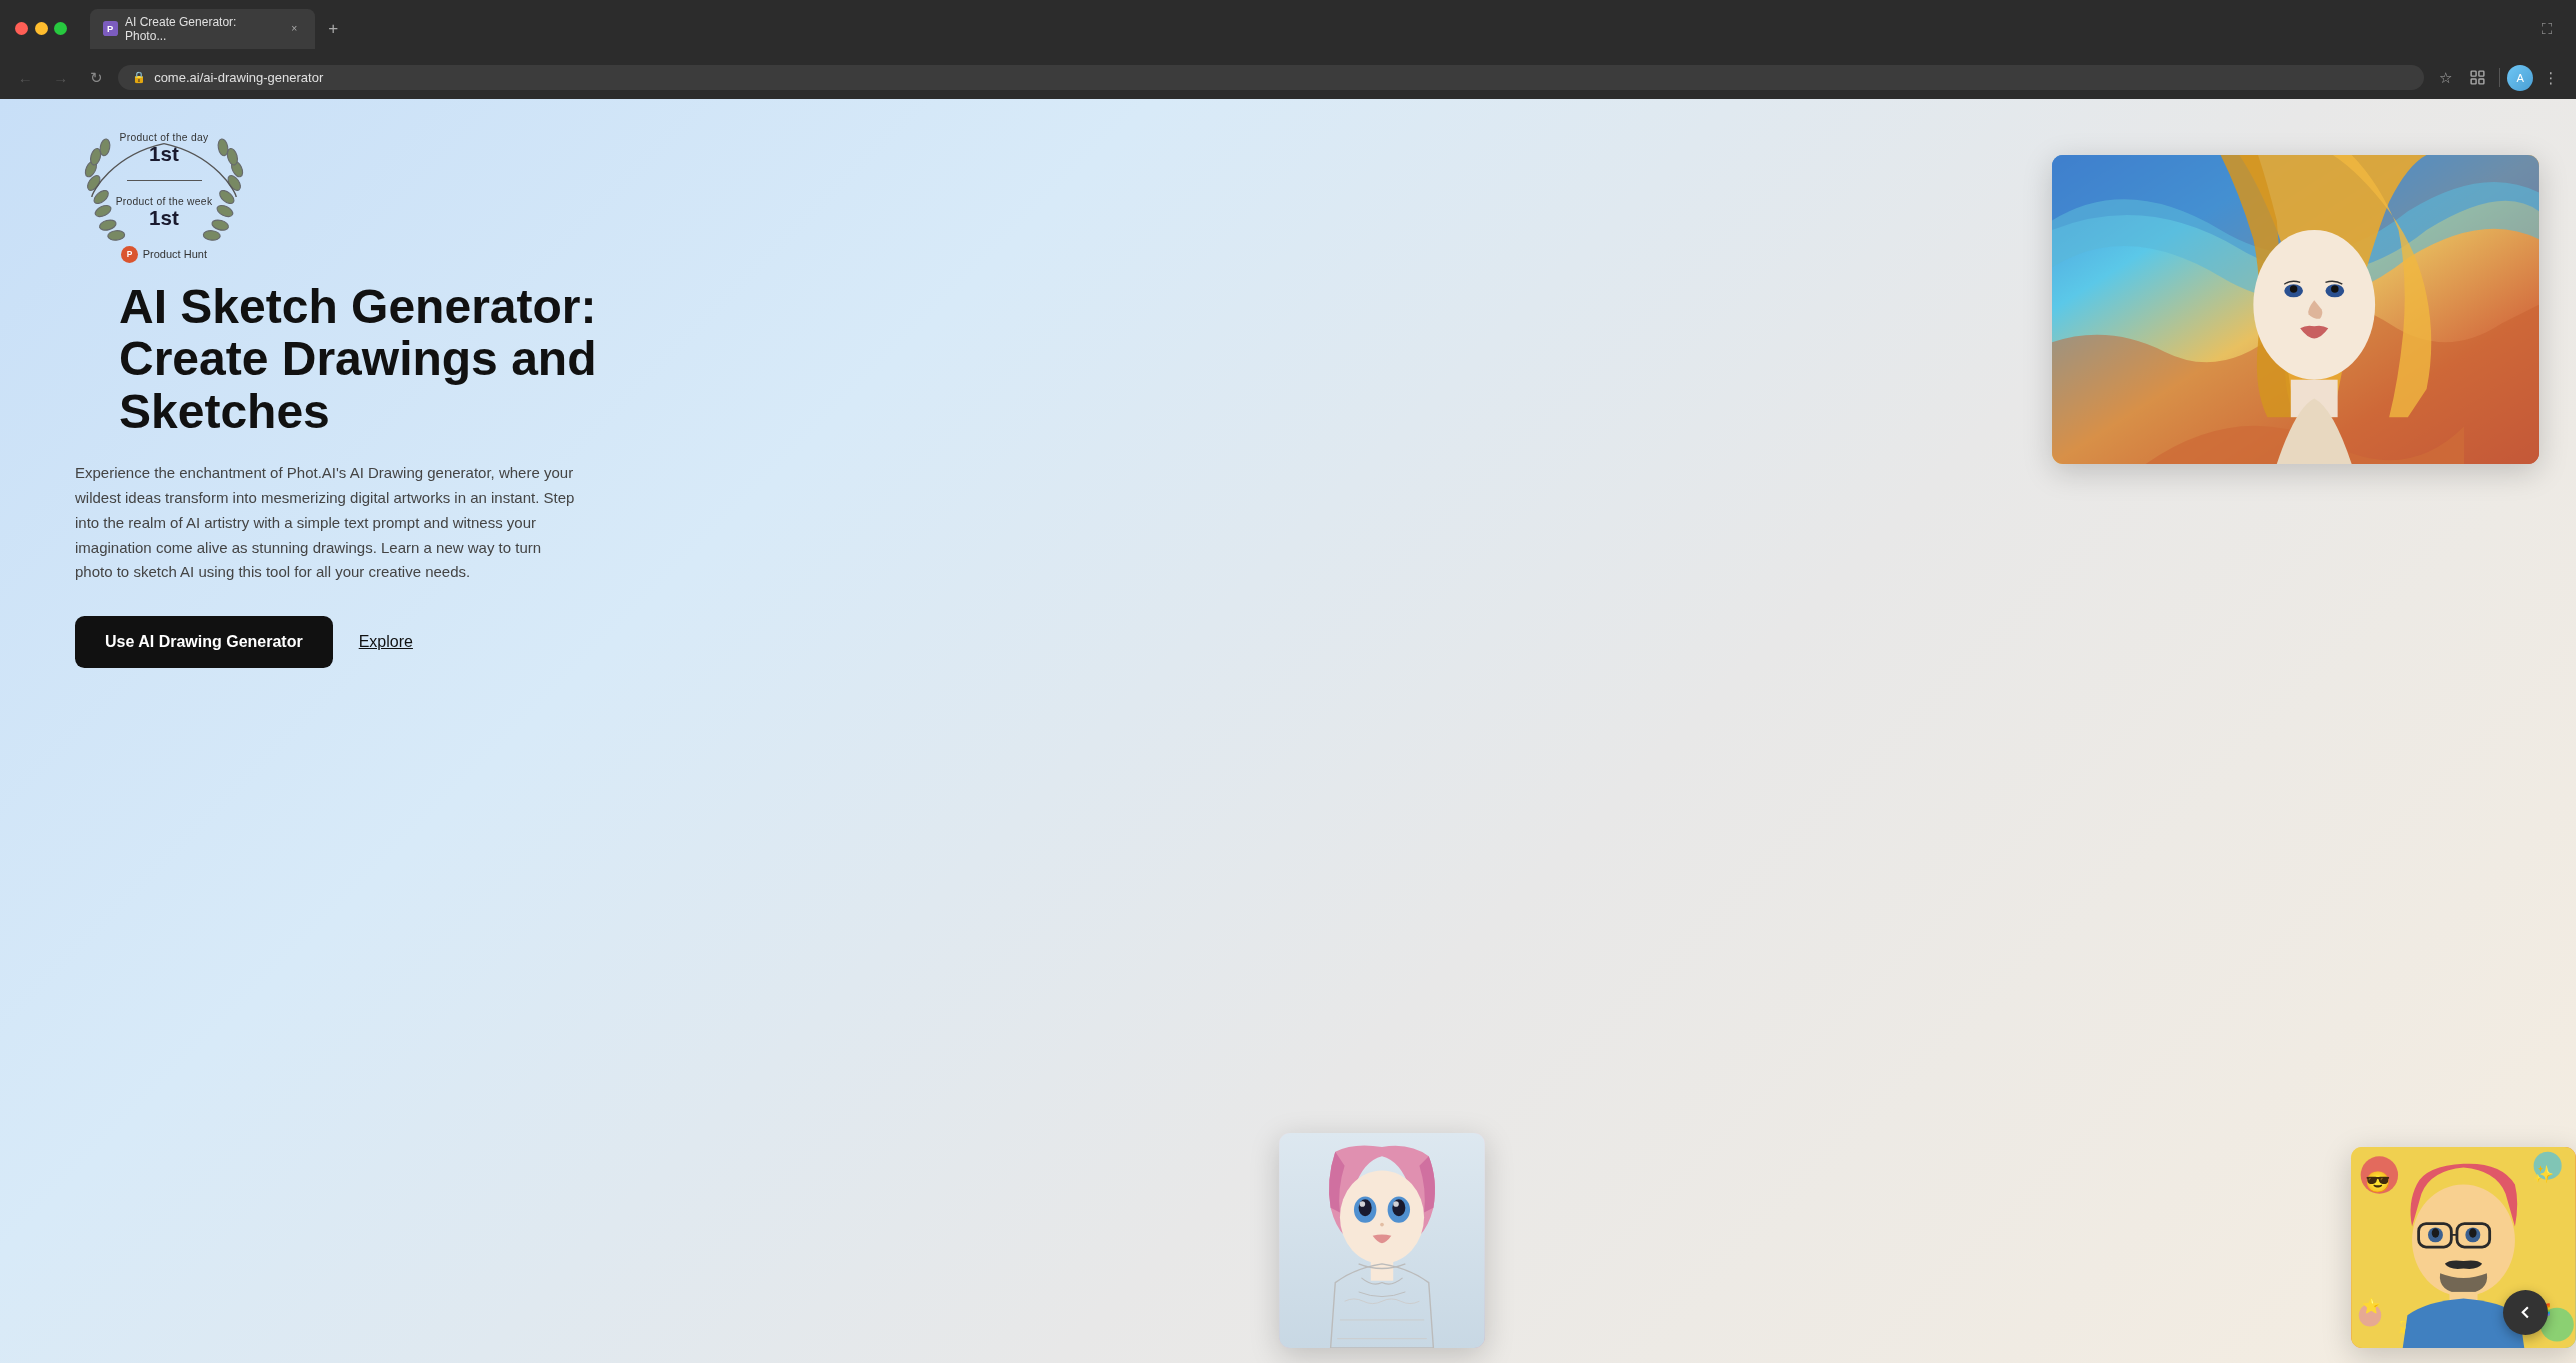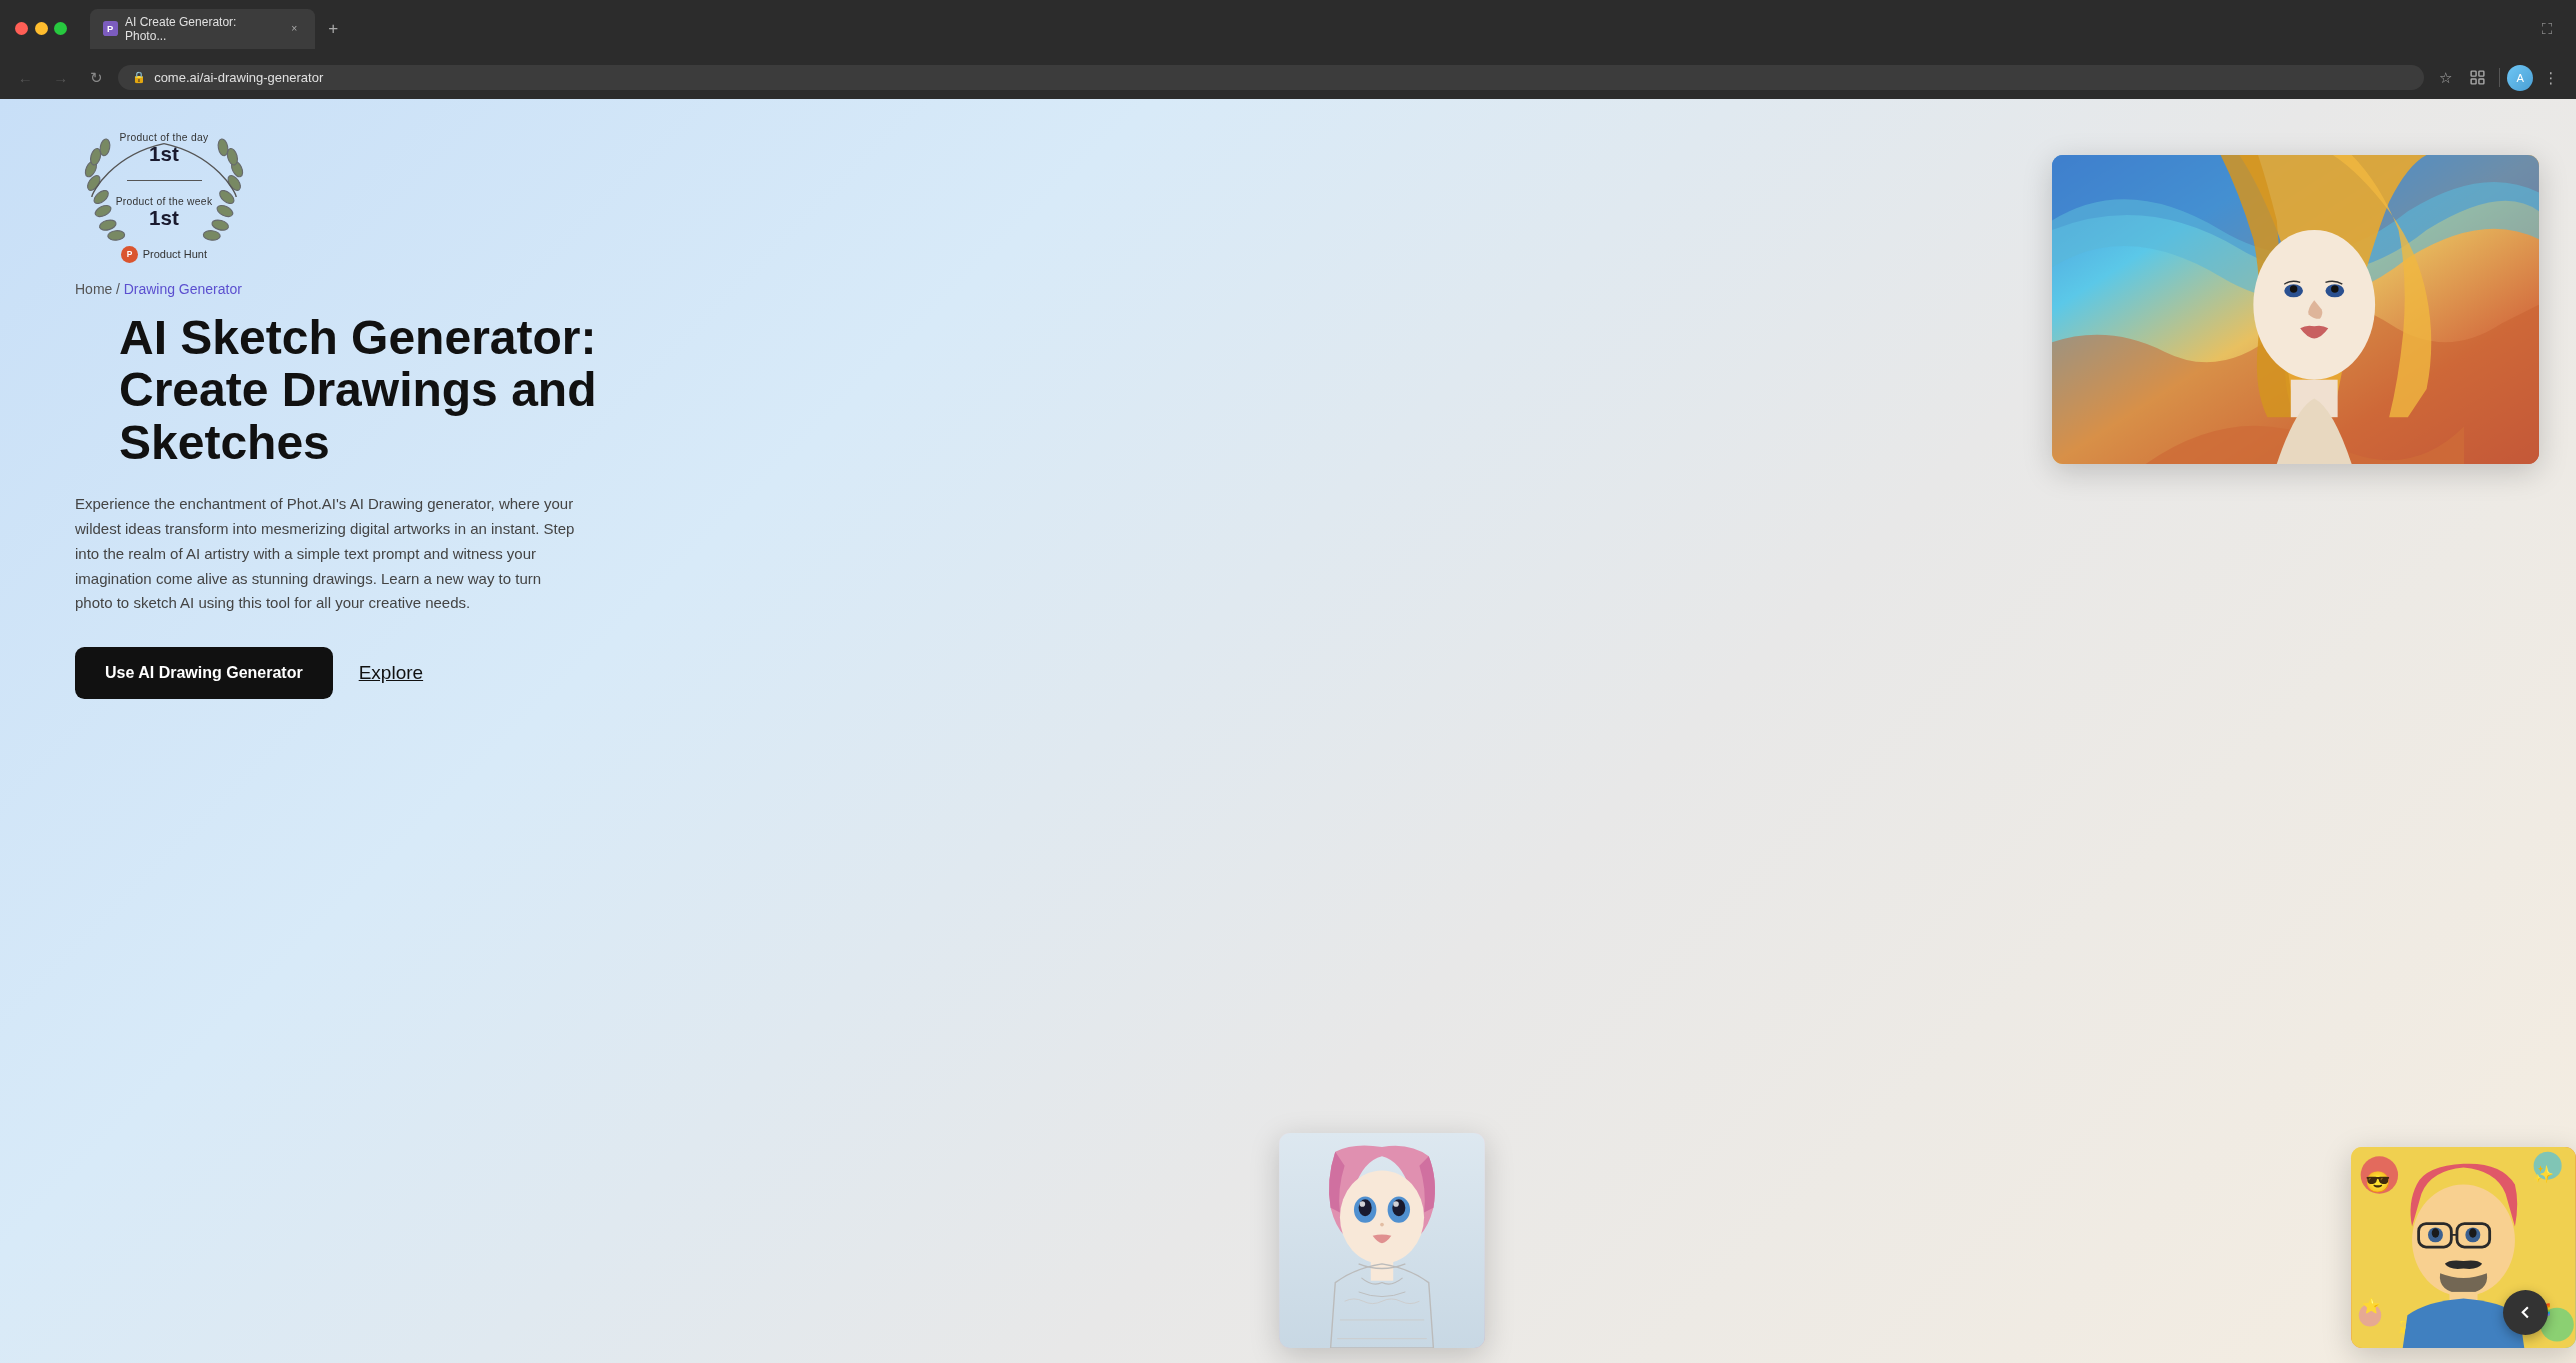--- a/index.html
+++ b/index.html
@@ -299,21 +299,21 @@
       border-radius: 9.4px;
       padding: 17px 30px;
       font-size: 16px;
       font-weight: 600;
       cursor: pointer;
       white-space: nowrap;
     }
     .btn-explore {
       background: transparent;
       border: none;
-      font-size: 19px;
+      font-size: 16px;
       color: #111;
       cursor: pointer;
       text-decoration: underline;
       font-weight: 500;
     }
 
     
     .right-section {
       width: 50%;
       position: relative;
@@ -474,25 +474,20 @@
             <span class="badge-rank">1st</span>
           </div>
           <div class="badge-ph-row">
             <div class="ph-logo">P</div>
             <span class="ph-text">Product Hunt</span>
           </div>
         </div>
       </div>
     </div>
 
-    <nav class="breadcrumb">
-      <span class="breadcrumb-home">Home</span>
-      <span class="breadcrumb-sep">/</span>
-      <span class="breadcrumb-current">Drawing Generator</span>
-    </nav>
 
     <h1 class="main-heading">
       <span>AI Sketch Generator:</span><br>
       <span>Create Drawings and</span><br>
       <span>Sketches</span>
     </h1>
 
     <p class="description">Experience the enchantment of Phot.AI's AI Drawing generator, where your wildest ideas transform into mesmerizing digital artworks in an instant. Step into the realm of AI artistry with a simple text prompt and witness your imagination come alive as stunning drawings. Learn a new way to turn photo to sketch AI using this tool for all your creative needs.</p>
 
     <div class="cta-row">

